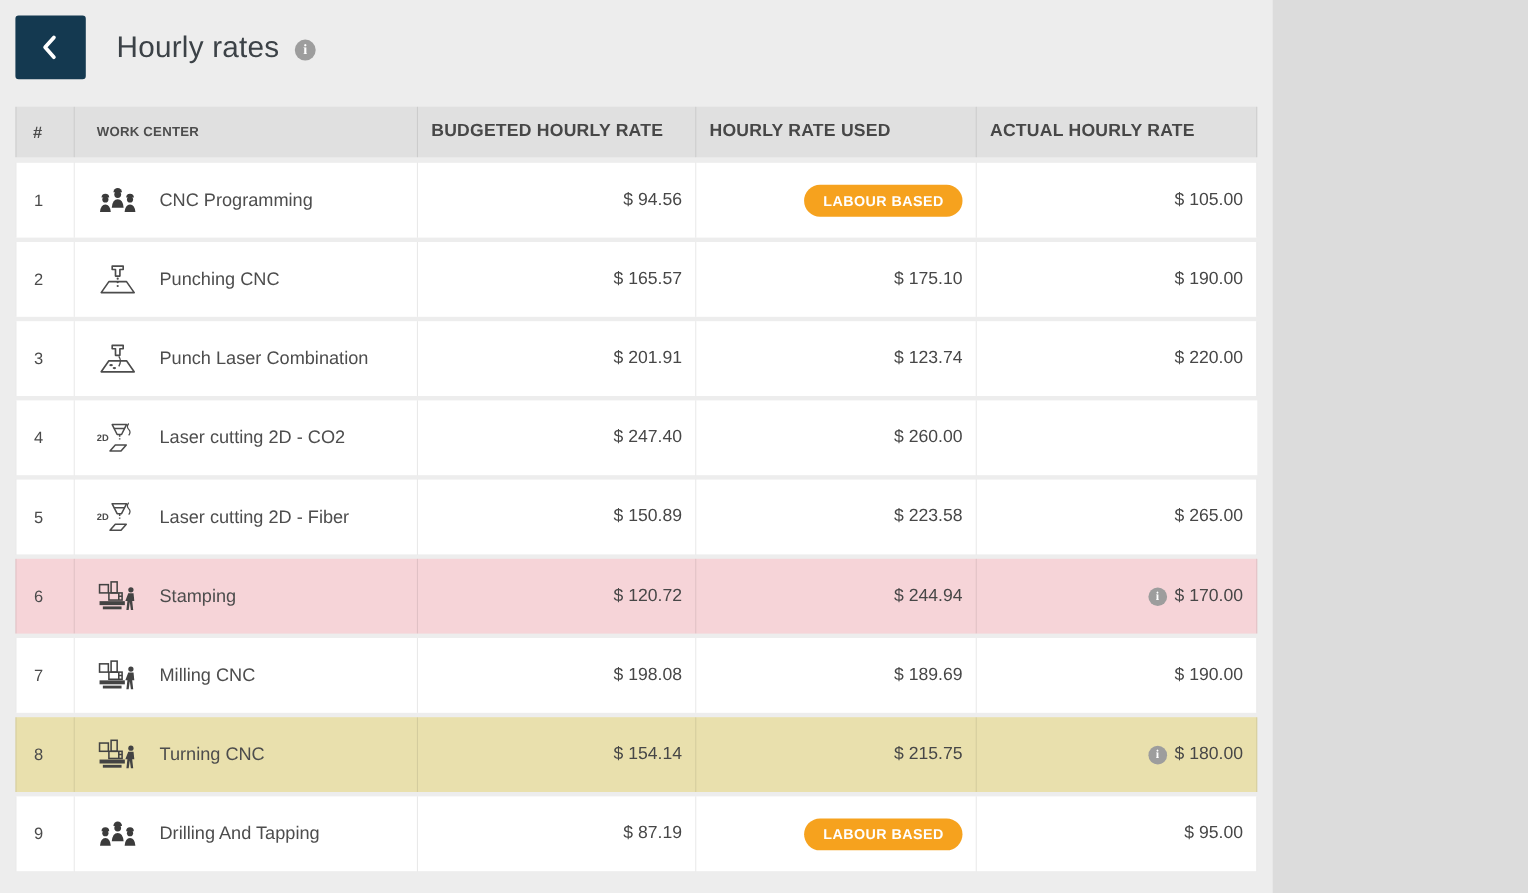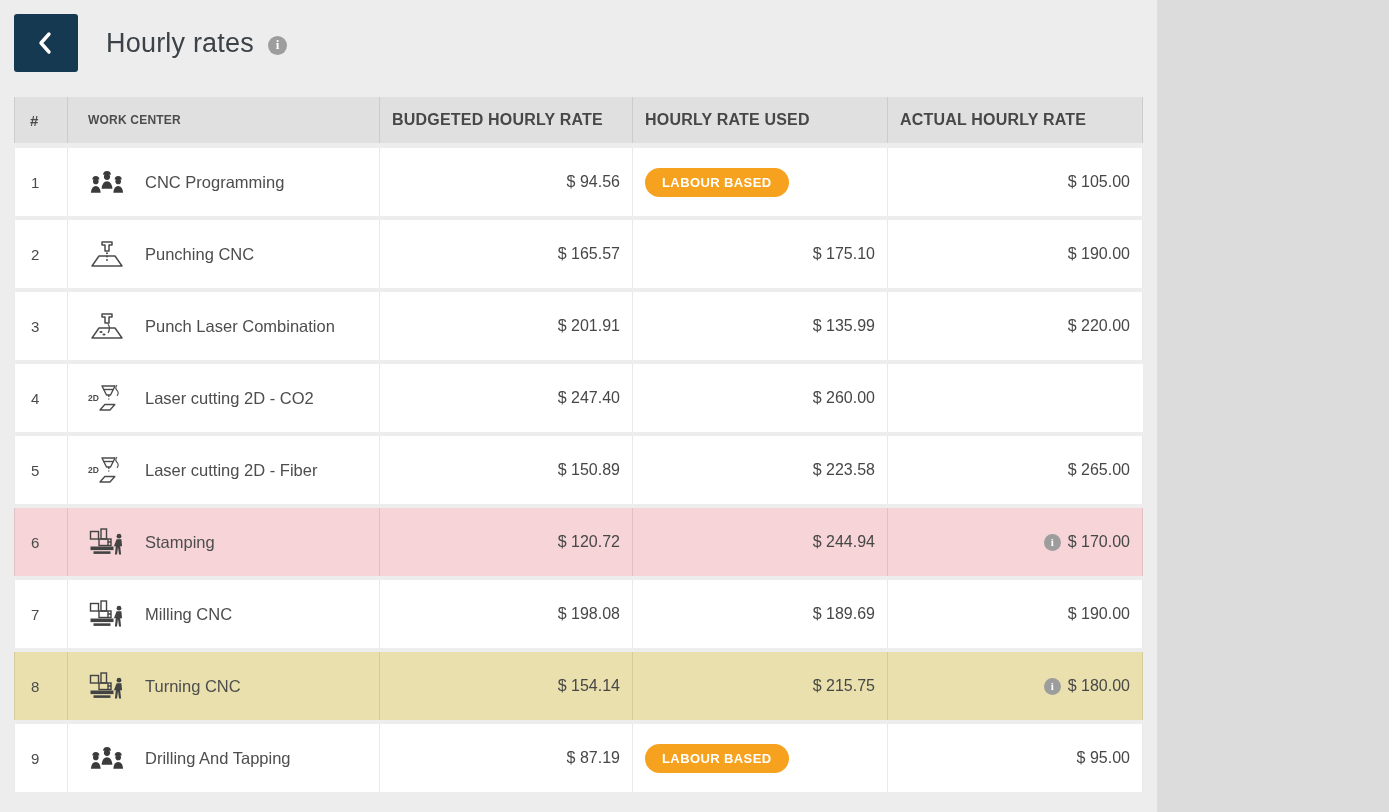--- a/index.html
+++ b/index.html
@@ -25,21 +25,21 @@
   .trow.pink{background:var(--pink);}
   .trow.tan{background:var(--tan);}
   .cell{display:flex;align-items:center;padding:0 12px;border-right:1px solid rgba(0,0,0,0.085);overflow:hidden;}
   .cell:first-child{border-left:1px solid rgba(0,0,0,0.085);}
   .head .cell{font-size:13px;font-weight:700;color:#2d2d2d;letter-spacing:0.2px;}
   .cell.num{padding-left:16px;font-size:15px;color:#4b4b4b;}
   .head .cell.num{padding-left:15px;}
   .cell.wc{padding-left:20px;gap:19px;font-size:16.5px;color:#4d4d4d;}
   .cell.money{justify-content:flex-end;font-size:16px;color:#474747;}
   .head .cell.money{justify-content:flex-start;}
-  .cell.money.center{justify-content:flex-start;}
+  .cell.money.center{justify-content:flex-end;}
   .wc-icon{width:38px;height:31px;display:flex;align-items:center;justify-content:center;flex:0 0 auto;}
   .badge{background:var(--orange);color:#fff;font-size:13px;font-weight:700;letter-spacing:0.4px;
     padding:7px 17px;border-radius:16px;white-space:nowrap;}
 </style>
 </head>
 <body>
 
 <div class="page">
 
   <div class="topbar">
@@ -123,21 +123,21 @@
                 <path d="M19 13q3 4 0 9" stroke-width="1.2"></path>
                 <g fill="#4c4c4c" stroke="none">
                   <ellipse cx="12" cy="21" rx="1.6" ry="1"></ellipse>
                   <ellipse cx="15" cy="23.6" rx="1.6" ry="1"></ellipse>
                 </g>
               </svg>
             </span>
             <span>Punch Laser Combination</span>
           </div>
           <div class="cell money">$ 201.91</div>
-          <div class="cell money">$ 135.99</div>
+          <div class="cell money">$ 123.74</div>
           <div class="cell money">
             <span>$ 220.00</span>
           </div>
         </div>
         <div class="trow body">
           <div class="cell num">4</div>
           <div class="cell wc">
             <span class="wc-icon">
               <svg width="38" height="31" viewBox="0 0 38 31" fill="none" stroke="#4c4c4c" stroke-width="1.4">
                 <text x="0" y="18" font-size="8.5" font-weight="bold" fill="#4c4c4c" stroke="none" font-family="Liberation Sans, sans-serif">2D</text>

